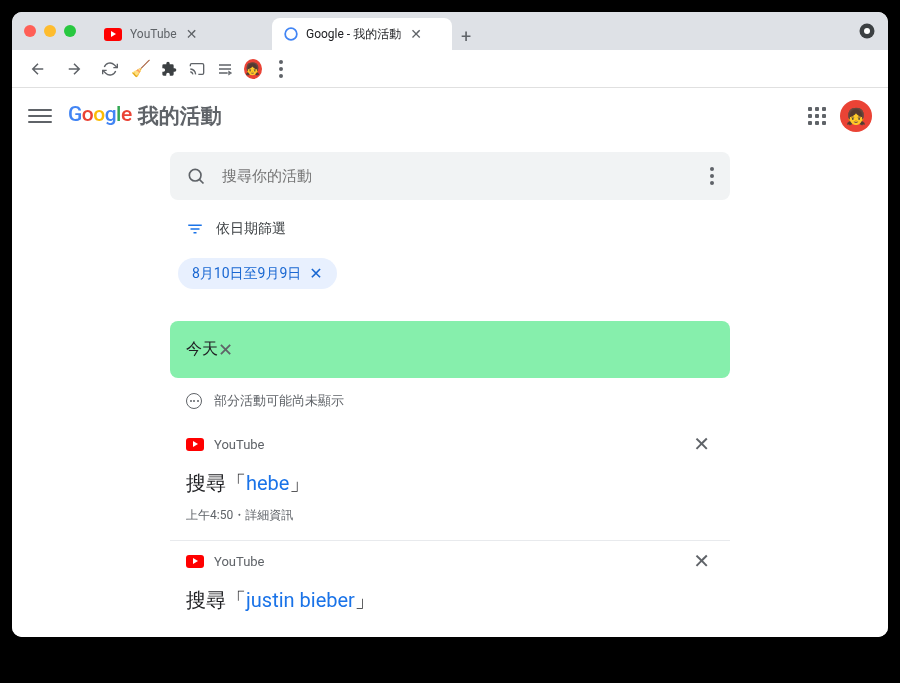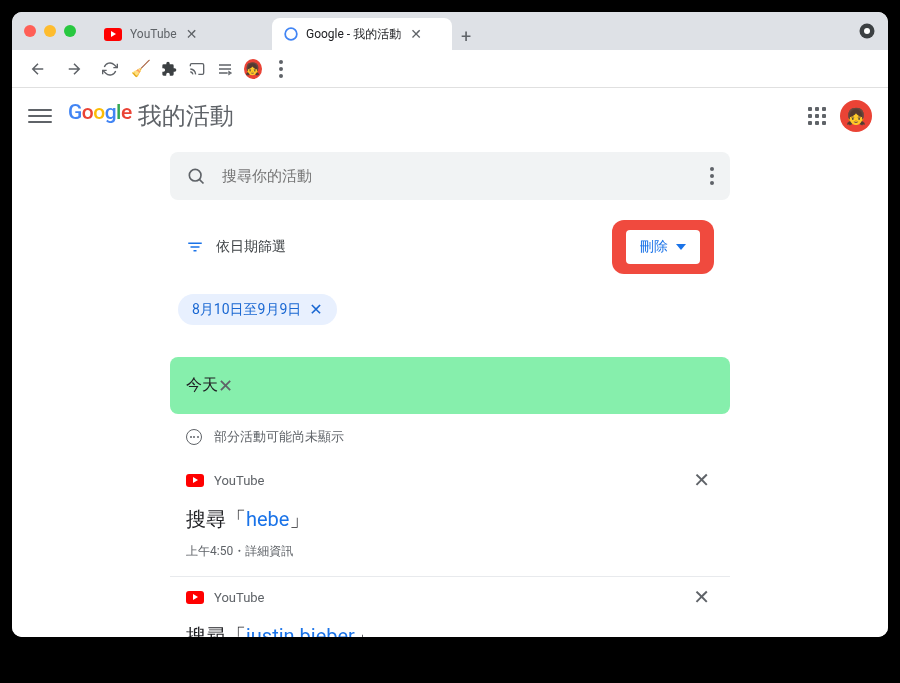--- a/index.html
+++ b/index.html
@@ -22,21 +22,21 @@
 .url-text { flex: 1; white-space: nowrap; overflow: hidden; text-overflow: ellipsis; }
 .ext-icons { display: flex; gap: 10px; align-items: center; }
 .ext-icon { width: 18px; height: 18px; display: flex; align-items: center; justify-content: center; color: #5f6368; }
 .content { background: #fff; height: calc(100% - 76px); overflow-y: auto; }
 .header { height: 56px; display: flex; align-items: center; padding: 0 16px; gap: 16px; }
 .burger { width: 24px; height: 24px; display: flex; flex-direction: column; justify-content: center; gap: 4px; }
 .burger-line { height: 2px; background: #5f6368; border-radius: 1px; }
 .logo-row { display: flex; gap: 6px; }
 .google-logo { font-size: 21px; font-weight: 500; letter-spacing: -0.5px; }
 .g-b { color: #4285f4; } .g-r { color: #ea4335; } .g-y { color: #fbbc05; } .g-g { color: #34a853; }
-.app-title { font-size: 24px; color: #5f6368; }
+.app-title { font-size: 21px; color: #5f6368; font-weight: bold; }
 .header-right { margin-left: auto; display: flex; align-items: center; gap: 14px; }
 .apps-grid { width: 18px; height: 18px; display: grid; grid-template-columns: repeat(3, 4px); grid-template-rows: repeat(3, 4px); gap: 3px; }
 .apps-dot { background: #5f6368; border-radius: 1px; }
 .avatar { width: 32px; height: 32px; border-radius: 50%; background: #ea4335; display: flex; align-items: center; justify-content: center; font-size: 16px; }
 .main { max-width: 600px; margin: 0 auto; padding: 8px 20px; }
 .searchbar { background: #f1f3f4; border-radius: 8px; height: 48px; display: flex; align-items: center; padding: 0 16px; gap: 16px; margin-bottom: 20px; }
 .search-input { flex: 1; border: none; background: transparent; font-size: 15px; color: #5f6368; outline: none; }
 .more-vert { display: flex; flex-direction: column; gap: 3px; }
 .mv-dot { width: 4px; height: 4px; border-radius: 50%; background: #5f6368; }
 .filter-row { display: flex; align-items: center; padding: 0 16px; margin-bottom: 14px; }
@@ -189,30 +189,20 @@
           </div>
       </div>
 
       <div class="filter-row">
         <div class="filter-left">
           <svg width="18" height="18" viewBox="0 0 24 24" fill="#1a73e8" class="filter-icon">
               <path d="M3 6h18v2H3zM6 11h12v2H6zM10 16h4v2h-4z"></path>
             </svg>
           <span>依日期篩選</span>
         </div>
-        <div class="filter-right">
-          <div class="delete-box">
-            <div class="delete-btn">
-              <span>刪除</span>
-              <svg width="10" height="6" viewBox="0 0 10 6" fill="#1a73e8">
-                  <path d="M0 0l5 6 5-6z"></path>
-                </svg>
-            </div>
-          </div>
-        </div>
       </div>
 
       <div style="margin-top:20px">
         <div class="chip">
           <span>8月10日至9月9日</span>
           <span class="chip-x">✕</span>
         </div>
       </div>
 
       <div class="card">

